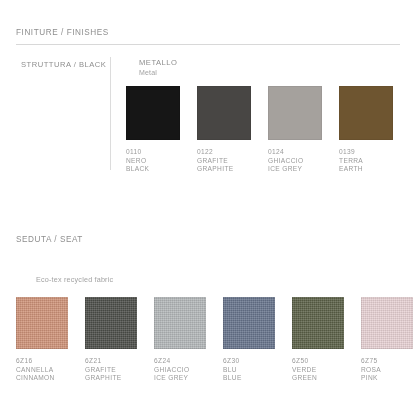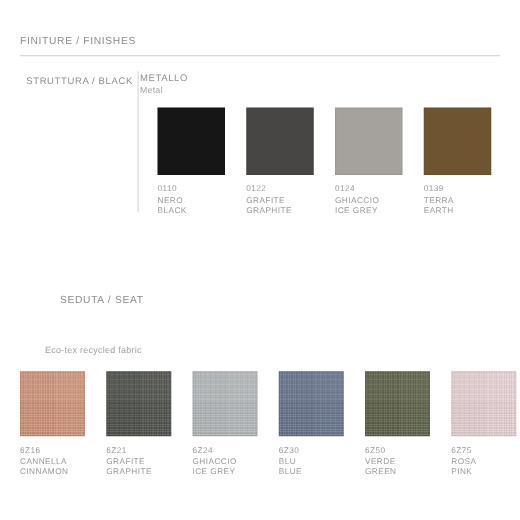--- a/index.html
+++ b/index.html
@@ -21,21 +21,21 @@
 
   
   .section-title {
     position: absolute;
     font-size: 8.2px;
     letter-spacing: 0.55px;
     color: #8e8e8e;
     white-space: nowrap;
   }
   #finiture-title { left: 16px; top: 28px; }
-  #seduta-title   { left: 16px; top: 235px; margin-left: 32px; }
+  #seduta-title   { left: 16px; top: 235px; }
 
   .rule {
     position: absolute;
     left: 16px;
     width: 384px;
     height: 1px;
     background: #d8d8d8;
   }
   #finiture-rule { top: 44px; }
 
@@ -53,21 +53,21 @@
     position: absolute;
     left: 110px;
     top: 57px;
     width: 1px;
     height: 113px;
     background: #dcdcdc;
   }
 
   
   .mat-group { position: absolute; }
-  #metallo-group { left: 112px; top: 58px; }
+  #metallo-group { left: 139px; top: 58px; }
   .mat-name {
     font-size: 7.6px;
     letter-spacing: 0.5px;
     color: #8e8e8e;
     white-space: nowrap;
     line-height: 10px;
   }
   .mat-sub {
     font-size: 7px;
     letter-spacing: 0.2px;

